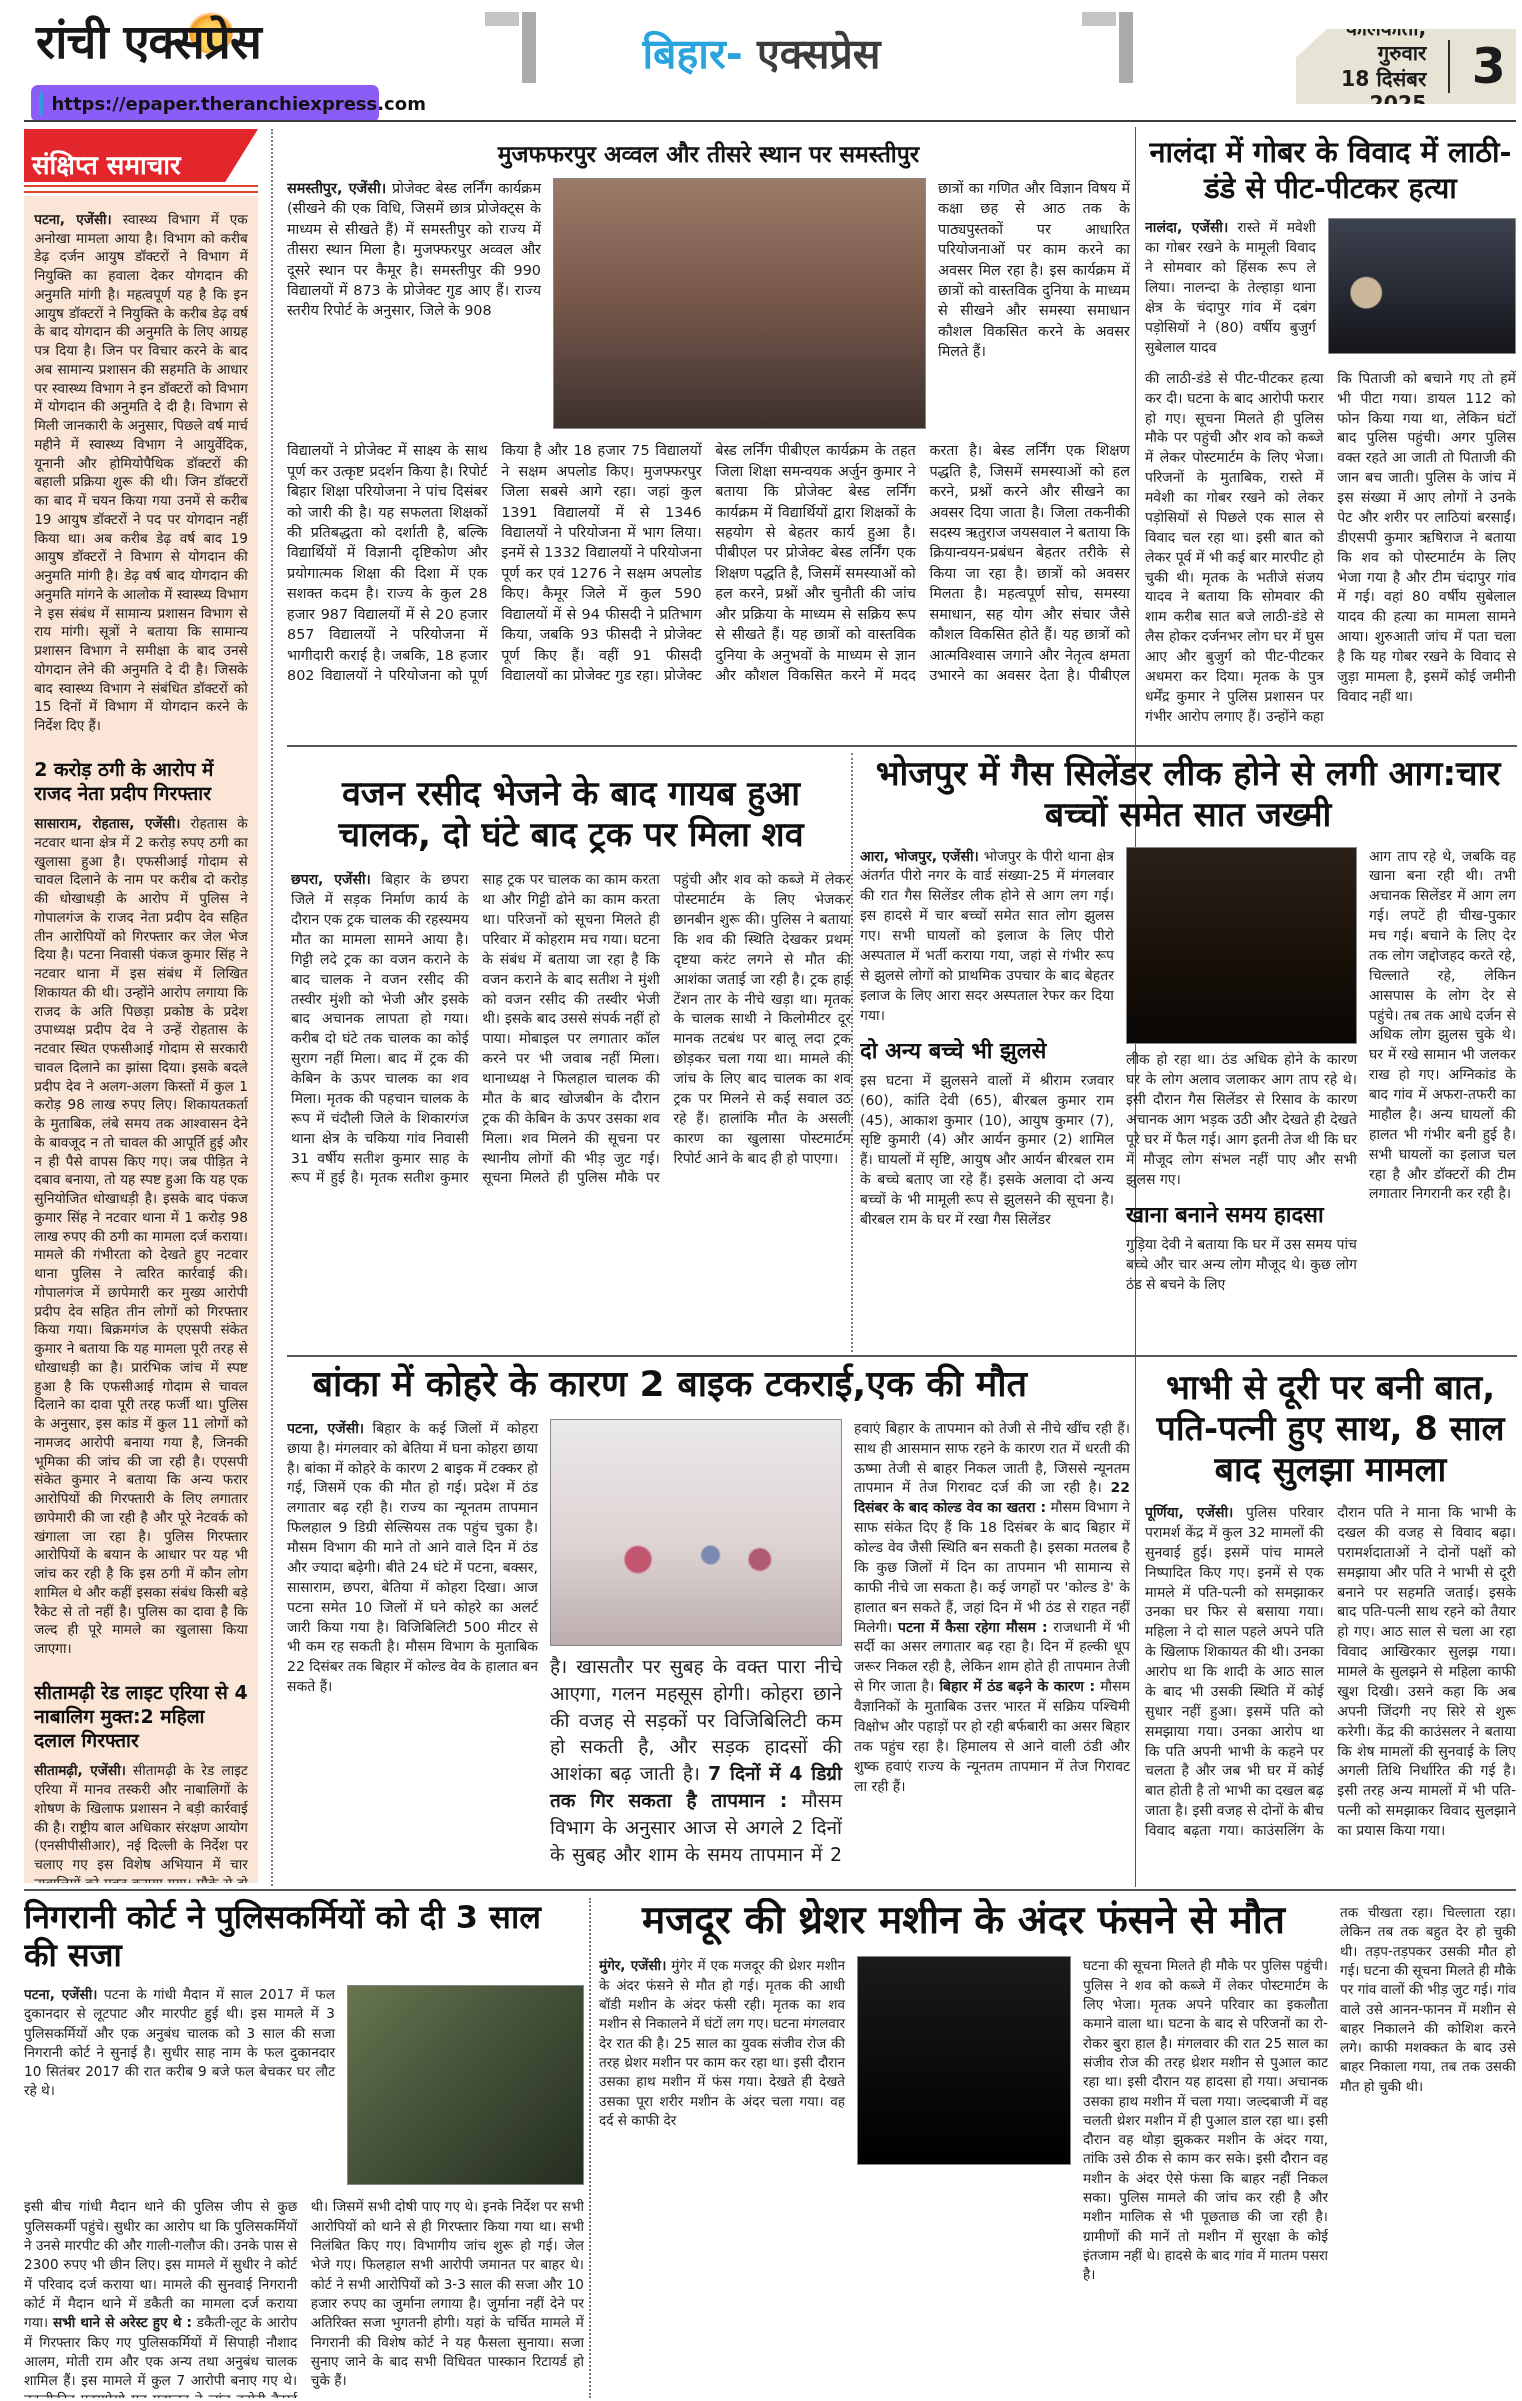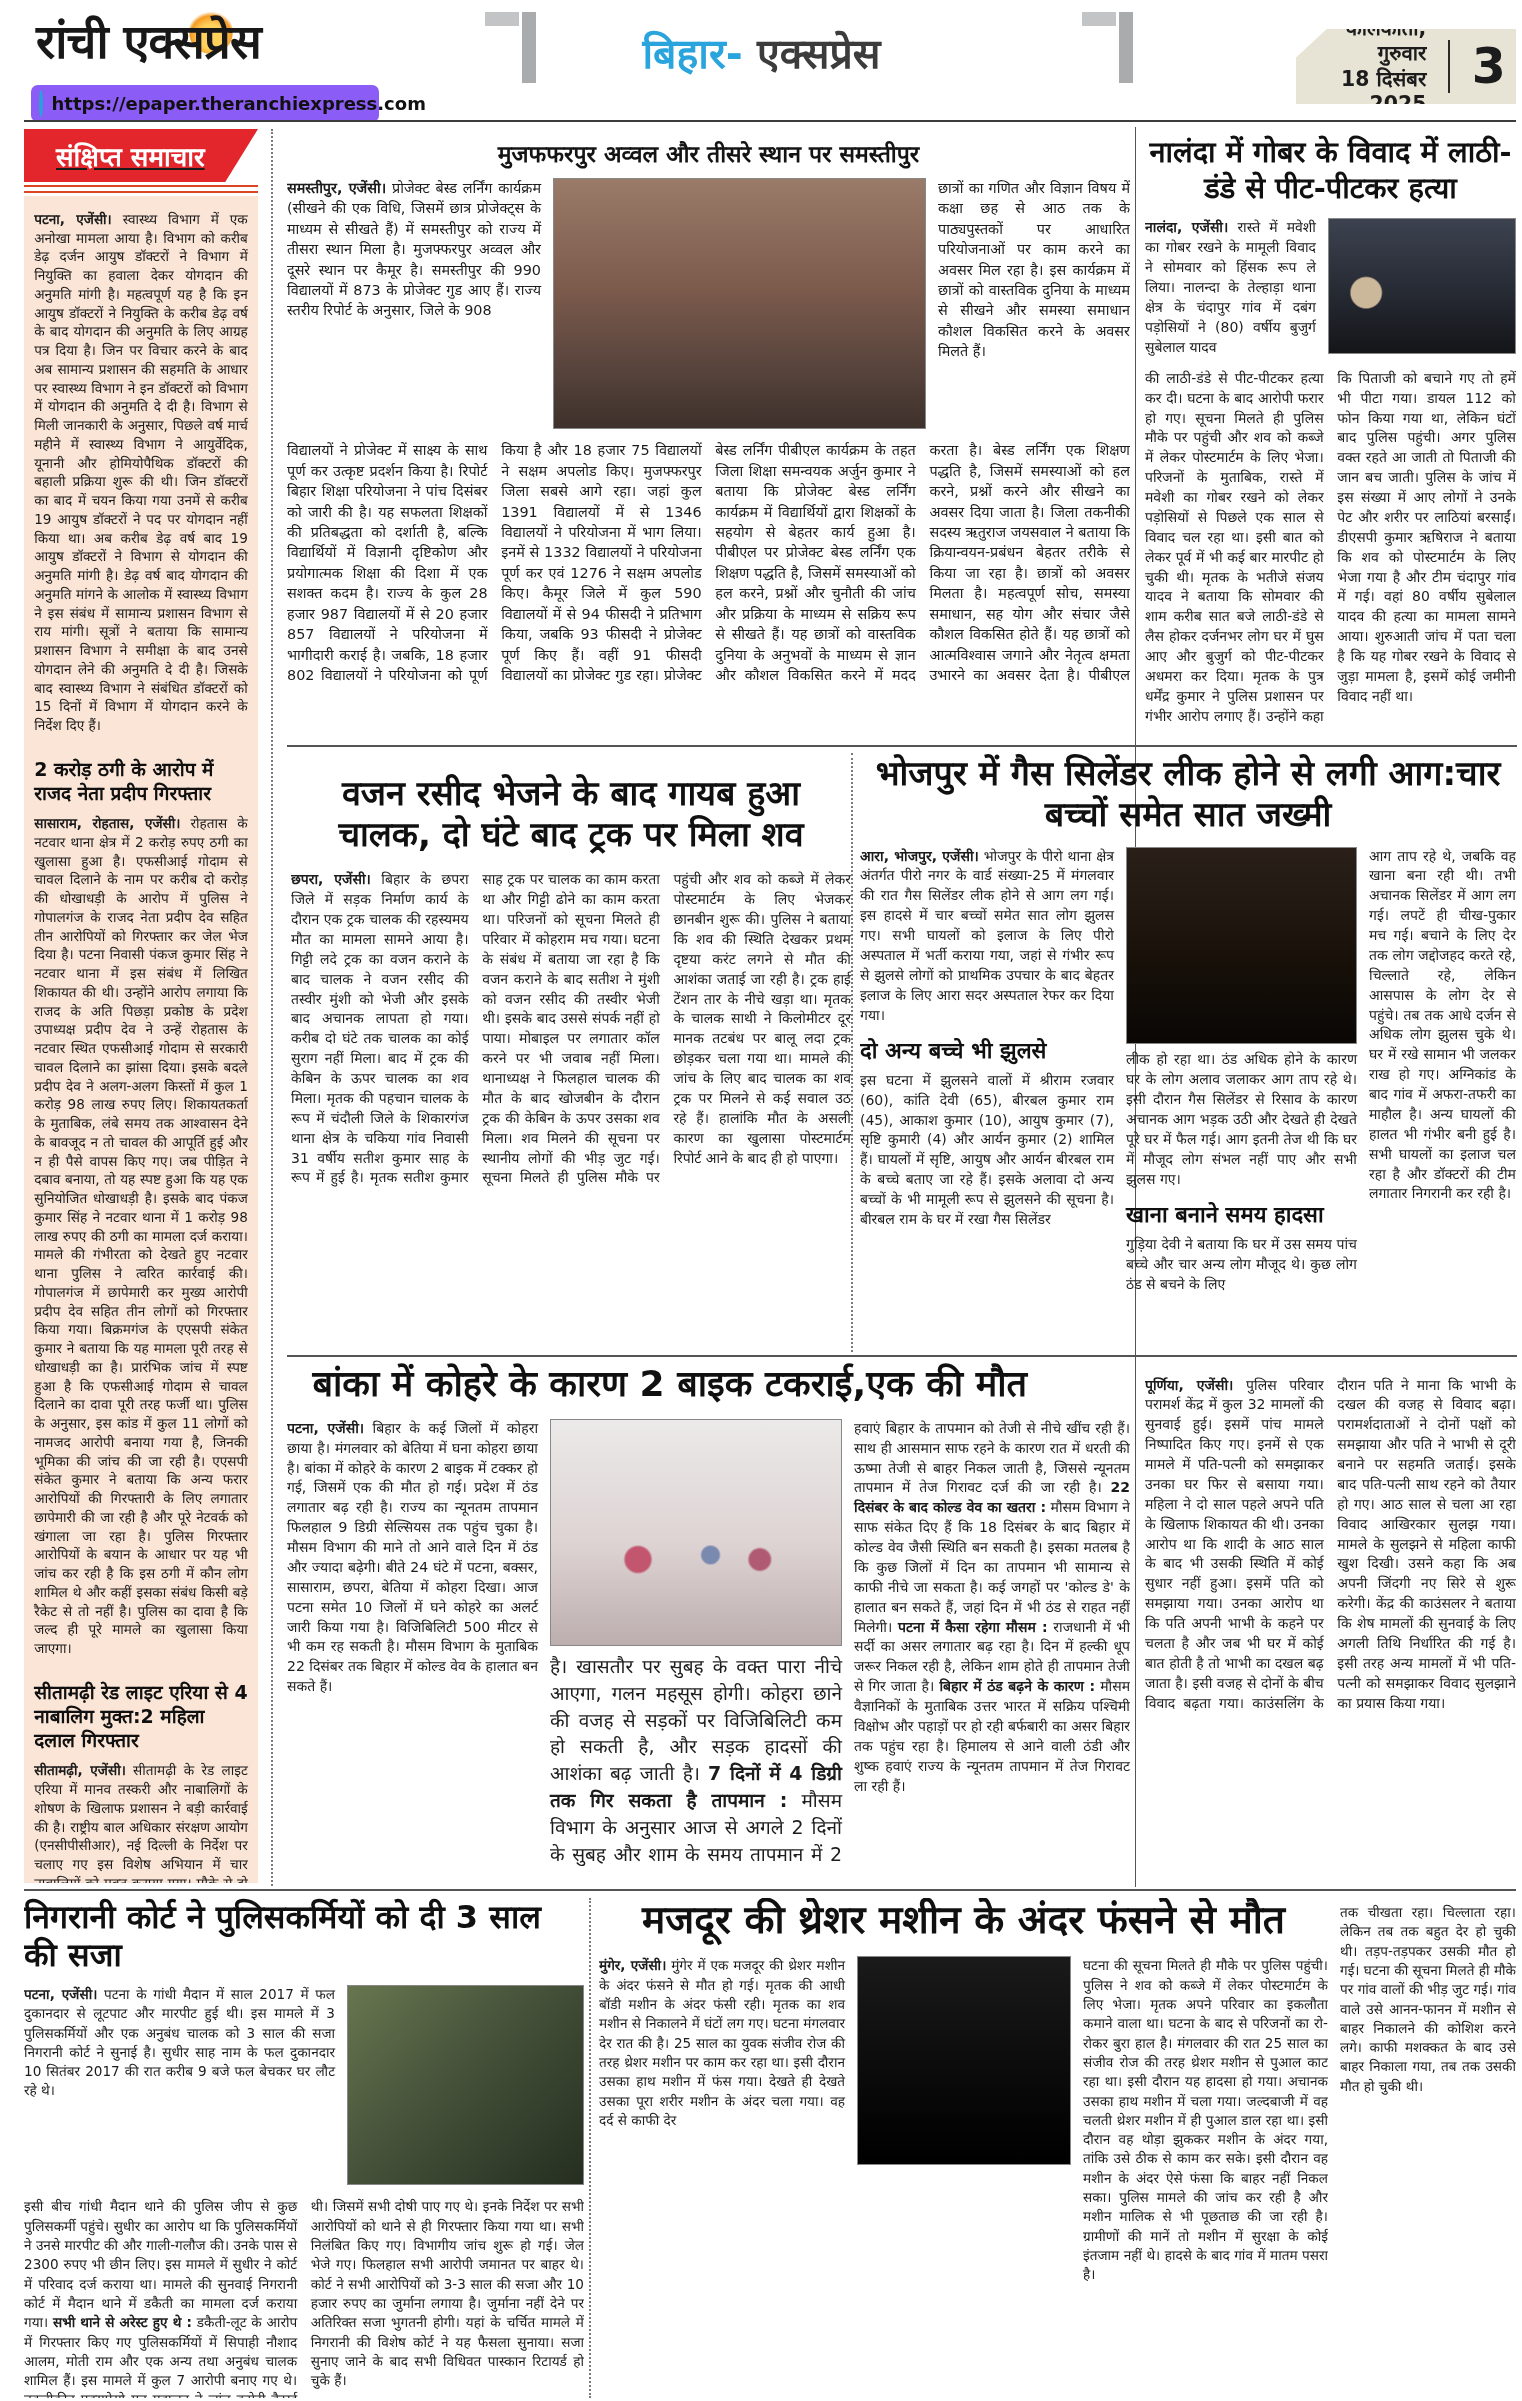--- a/index.html
+++ b/index.html
@@ -36,21 +36,21 @@
   .header-rule { position:absolute; left:24px; top:120px; width:1492px; height:1.7px; background:#3c3c3c; }
 
   
   .vdot { position:absolute; width:0; border-left:2.5px dotted #7a7a7a; }
   .vsolid { position:absolute; width:0; border-left:1.7px solid #555; }
   .hrule { position:absolute; height:1.7px; background:#555; }
 
   
   #sidebar { position:absolute; left:24px; top:129px; width:234px; height:1757px; }
   .sidebar-flag { height:53px; background:#e2262b; clip-path: polygon(0 0, 100% 0, 86% 100%, 0 100%);
-                  display:flex; align-items:center; padding-left:32px;text-decoration:underline; }
+                  display:flex; align-items:flex-end; padding-left:8px; }
   .sidebar-flag-text { color:#fff; font-size:26px; font-weight:700; }
   .sidebar-rules { margin-top:3.4px; border-top:2.5px solid #d42; border-bottom:2.5px solid #d42; height:7.6px; width:100%; }
   .sidebar-body { background:#fbe5d6; height:1687px; margin-top:3.4px; padding:13.6px 10.2px; overflow:hidden; }
   .sb-art { margin-bottom:22px; }
   .sb-head { font-size:19px; font-weight:700; line-height:1.28; color:#101010; margin-bottom:8.5px; }
   .sb-text { font-size:13.6px; line-height:1.38; text-align:justify; color:#1b1b1b; }
   .dateline { font-weight:700; }
 
   
   .story { position:absolute; overflow:hidden; }
@@ -210,20 +210,21 @@
         <span>मौसम विभाग ने साफ संकेत दिए हैं कि 18 दिसंबर के बाद बिहार में कोल्ड वेव जैसी स्थिति बन सकती है। इसका मतलब है कि कुछ जिलों में दिन का तापमान भी सामान्य से काफी नीचे जा सकता है। कई जगहों पर 'कोल्ड डे' के हालात बन सकते हैं, जहां दिन में भी ठंड से राहत नहीं मिलेगी।</span>
         <b>पटना में कैसा रहेगा मौसम :</b>
         <span>राजधानी में भी सर्दी का असर लगातार बढ़ रहा है। दिन में हल्की धूप जरूर निकल रही है, लेकिन शाम होते ही तापमान तेजी से गिर जाता है।</span>
         <b>बिहार में ठंड बढ़ने के कारण :</b>
         <span>मौसम वैज्ञानिकों के मुताबिक उत्तर भारत में सक्रिय पश्चिमी विक्षोभ और पहाड़ों पर हो रही बर्फबारी का असर बिहार तक पहुंच रहा है। हिमालय से आने वाली ठंडी और शुष्क हवाएं राज्य के न्यूनतम तापमान में तेज गिरावट ला रही हैं।</span>
       </div>
     </div>
   </div>
 
   <div class="story" style="left:1145px; top:1362px; width:371px; height:522px;">
+    <div class="head-lg" style="margin-top:5.1px;">भाभी से दूरी पर बनी बात, पति-पत्नी हुए साथ, 8 साल बाद सुलझा मामला</div>
     <div class="cols-2 body-txt" style="height:356px; margin-top:13.6px; overflow:hidden; font-size:14px;">
       <b class="dateline">पूर्णिया, एजेंसी।</b> <span>पुलिस परिवार परामर्श केंद्र में कुल 32 मामलों की सुनवाई हुई। इसमें पांच मामले निष्पादित किए गए। इनमें से एक मामले में पति-पत्नी को समझाकर उनका घर फिर से बसाया गया। महिला ने दो साल पहले अपने पति के खिलाफ शिकायत की थी। उनका आरोप था कि शादी के आठ साल के बाद भी उसकी स्थिति में कोई सुधार नहीं हुआ। इसमें पति को समझाया गया। उनका आरोप था कि पति अपनी भाभी के कहने पर चलता है और जब भी घर में कोई बात होती है तो भाभी का दखल बढ़ जाता है। इसी वजह से दोनों के बीच विवाद बढ़ता गया। काउंसलिंग के दौरान पति ने माना कि भाभी के दखल की वजह से विवाद बढ़ा। परामर्शदाताओं ने दोनों पक्षों को समझाया और पति ने भाभी से दूरी बनाने पर सहमति जताई। इसके बाद पति-पत्नी साथ रहने को तैयार हो गए। आठ साल से चला आ रहा विवाद आखिरकार सुलझ गया। मामले के सुलझने से महिला काफी खुश दिखी। उसने कहा कि अब अपनी जिंदगी नए सिरे से शुरू करेगी। केंद्र की काउंसलर ने बताया कि शेष मामलों की सुनवाई के लिए अगली तिथि निर्धारित की गई है। इसी तरह अन्य मामलों में भी पति-पत्नी को समझाकर विवाद सुलझाने का प्रयास किया गया।</span>
     </div>
   </div>
 
   <div class="story" style="left:24px; top:1898px; width:560px; height:500px;">
     <div class="head-lg" style="font-size:32px; text-align:left;">निगरानी कोर्ट ने पुलिसकर्मियों को दी 3 साल की सजा</div>
     <div class="flexrow" style="margin-top:10.2px; height:204px; overflow:hidden;">
       <div class="body-txt" style="flex:1; font-size:13.6px;">
         <b class="dateline">पटना, एजेंसी।</b> <span>पटना के गांधी मैदान में साल 2017 में फल दुकानदार से लूटपाट और मारपीट हुई थी। इस मामले में 3 पुलिसकर्मियों और एक अनुबंध चालक को 3 साल की सजा निगरानी कोर्ट ने सुनाई है। सुधीर साह नाम के फल दुकानदार 10 सितंबर 2017 की रात करीब 9 बजे फल बेचकर घर लौट रहे थे।</span>

